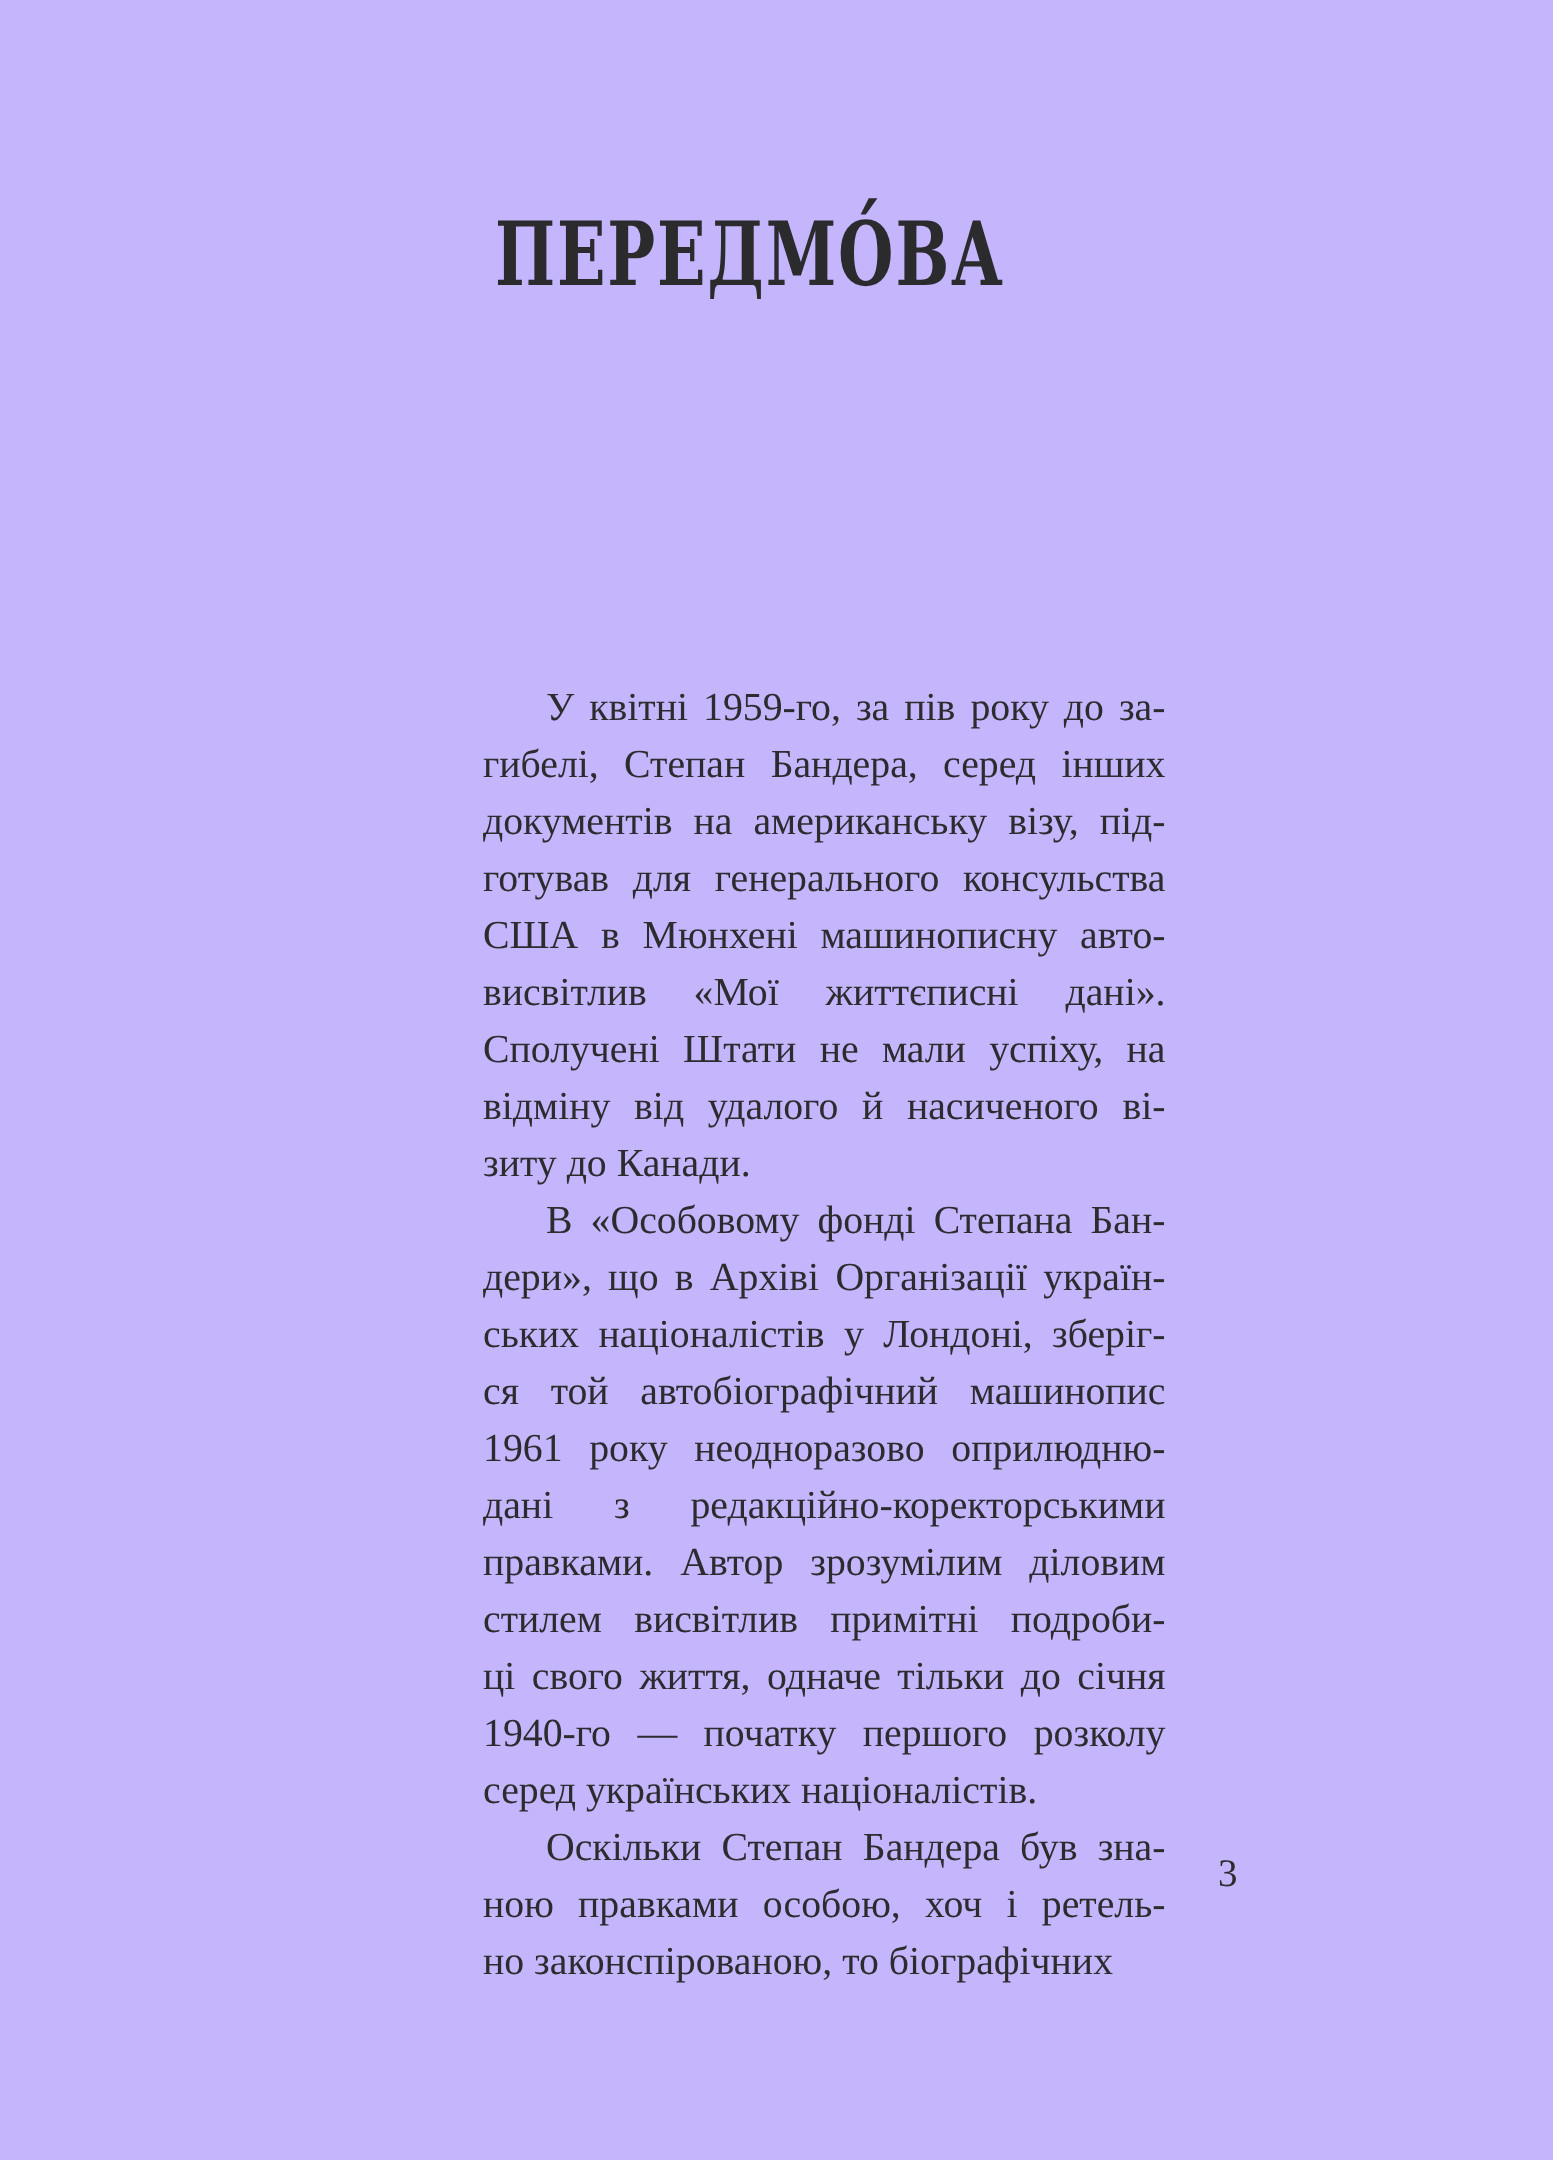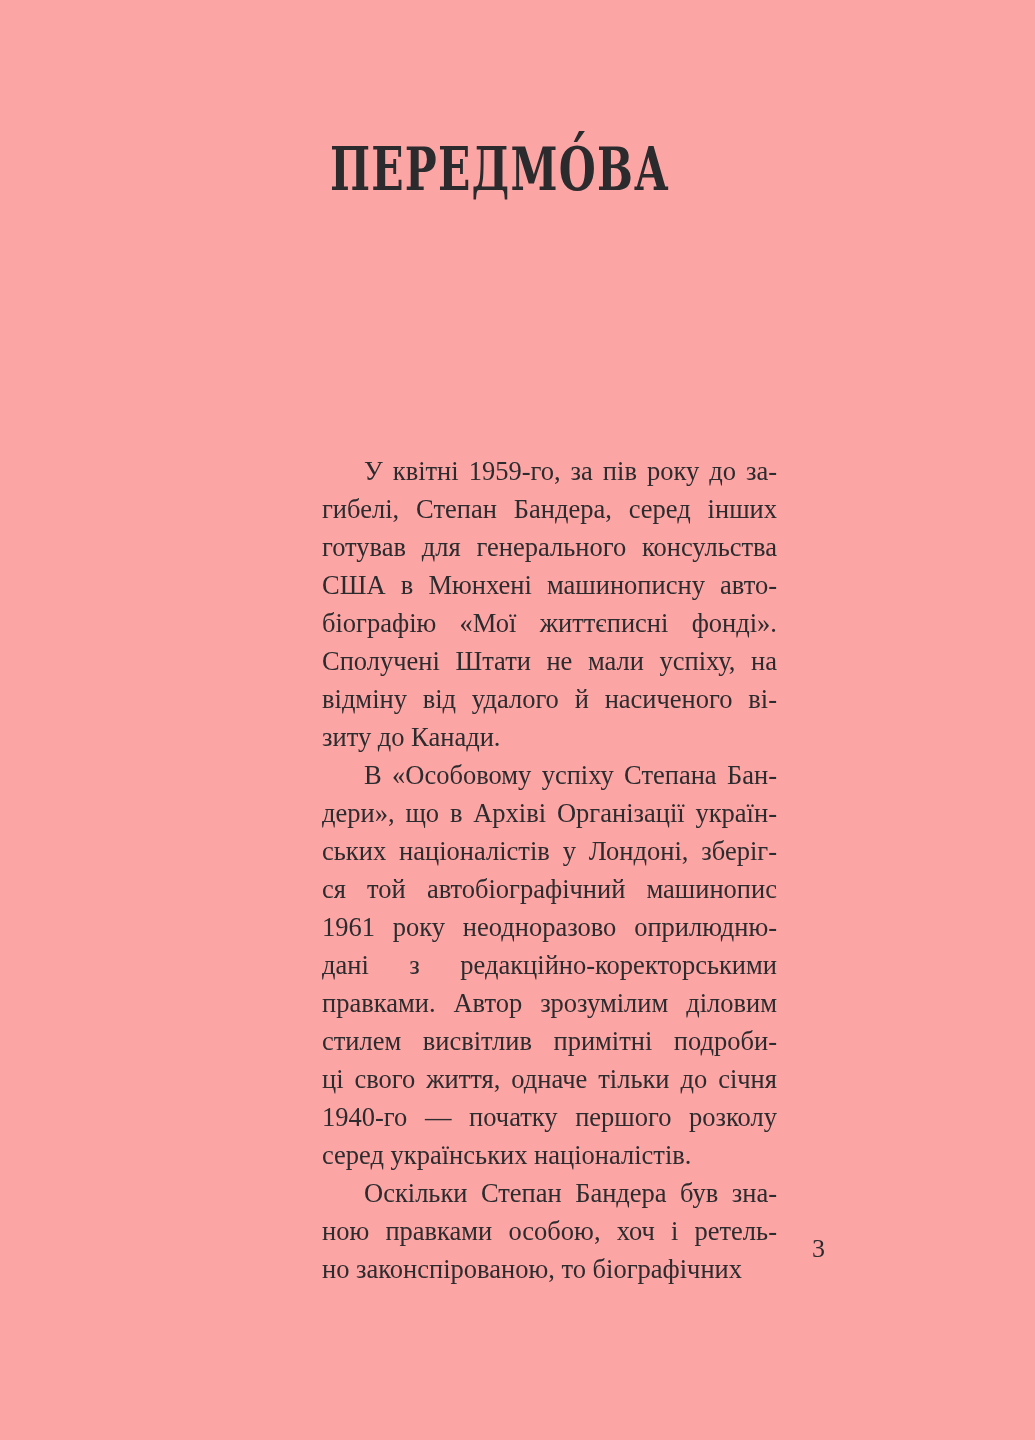--- a/index.html
+++ b/index.html
@@ -6,21 +6,21 @@
   html, body {
     margin: 0;
     padding: 0;
     background: #ffffff;
   }
 
   .page {
     position: relative;
     width: 1035px;
     height: 1440px;
-    background: #fca5a5;
+    background: #c4b5fd;
     overflow: hidden;
     margin: 0 auto;
     font-family: "Liberation Serif", "DejaVu Serif", serif;
   }
 
   
   .chapter-title {
     position: absolute;
     left: 330px;
     top: 100px;
@@ -90,29 +90,30 @@
 <body>
 
 <div class="page">
 
   <h1 class="chapter-title">ПЕРЕДМО́ВА</h1>
 
   <div class="body-block">
     <p class="para">
         <span class="ln first">У квітні 1959-го, за пів року до за-</span>
         <span class="ln">гибелі, Степан Бандера, серед інших</span>
+        <span class="ln">документів на американську візу, під-</span>
         <span class="ln">готував для генерального консульства</span>
         <span class="ln">США в Мюнхені машинописну авто-</span>
-        <span class="ln">біографію «Мої життєписні фонді».</span>
+        <span class="ln">висвітлив «Мої життєписні дані».</span>
         <span class="ln">Сполучені Штати не мали успіху, на</span>
         <span class="ln">відміну від удалого й насиченого ві-</span>
         <span class="ln last">зиту до Канади.</span>
       </p>
     <p class="para">
-        <span class="ln first">В «Особовому успіху Степана Бан-</span>
+        <span class="ln first">В «Особовому фонді Степана Бан-</span>
         <span class="ln">дери», що в Архіві Організації україн-</span>
         <span class="ln">ських націоналістів у Лондоні, зберіг-</span>
         <span class="ln">ся той автобіографічний машинопис</span>
         <span class="ln">1961 року неодноразово оприлюдню-</span>
         <span class="ln">дані з редакційно-коректорськими</span>
         <span class="ln">правками. Автор зрозумілим діловим</span>
         <span class="ln">стилем висвітлив примітні подроби-</span>
         <span class="ln">ці свого життя, одначе тільки до січня</span>
         <span class="ln">1940-го — початку першого розколу</span>
         <span class="ln last">серед українських націоналістів.</span>

